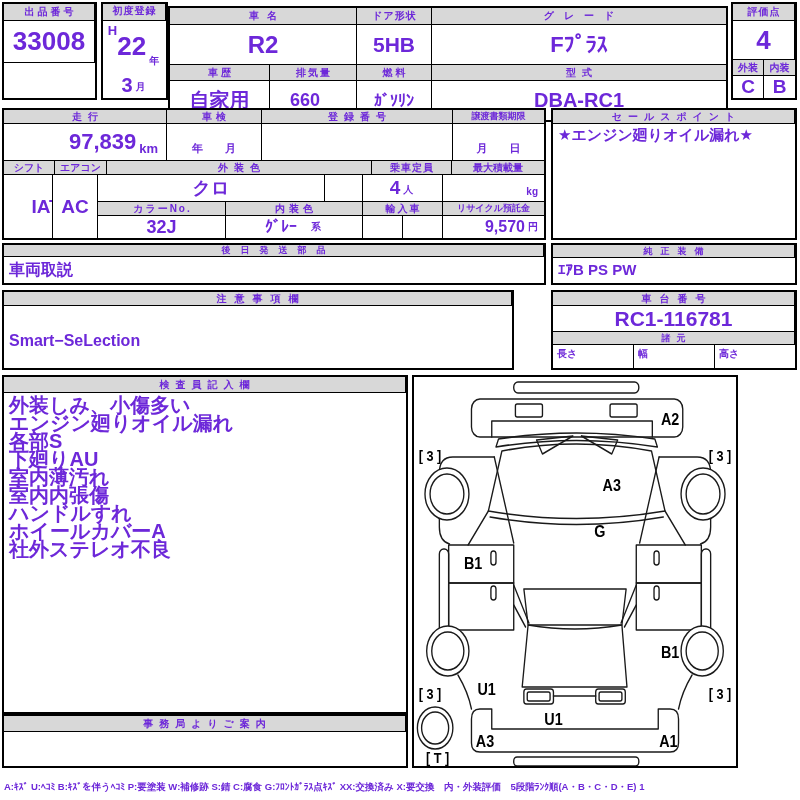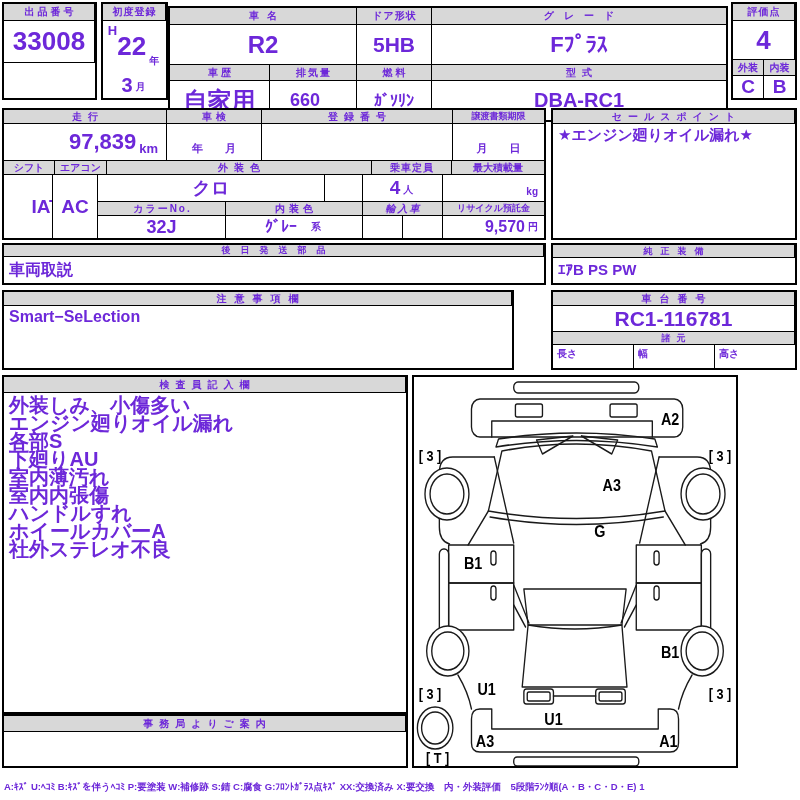--- a/index.html
+++ b/index.html
@@ -35,21 +35,21 @@
     <div class="cell hdr bb" style="height:17px;">
         <span class="ls3">出品番号</span>
       </div>
     <div class="cell bb" style="height:42px;font-size:26px;">
         <span>33008</span>
       </div>
     <div style="flex:1;"></div>
   </div>
 
   <div class="box" style="left:101px;top:2px;width:67px;height:98px;">
-    <div class="cell hdr bb" style="height:17px;">
+    <div class="cell hdr bb" style="height:17px;font-family:Liberation Mono, monospace;">
         <span class="ls1">初度登録</span>
       </div>
     <div style="height:51px;display:flex;align-items:center;justify-content:center;">
       <span style="font-size:13px;align-self:flex-start;margin-top:2px;">H</span>
         <span style="font-size:26px;">22</span>
         <span class="unit">年</span>
     </div>
     <div style="flex:1;display:flex;align-items:center;justify-content:center;">
       <span style="font-size:20px;">3</span>
         <span class="unit">月</span>
@@ -87,21 +87,21 @@
           <span class="ls2">排気量</span>
         </div>
       <div class="cell hdr bb" style="width:75px;">
           <span class="ls3">燃料</span>
         </div>
       <div class="cell hdr bb" style="flex:1;">
           <span class="ls6">型式</span>
         </div>
     </div>
     <div class="row" style="flex:1;">
-      <div class="cell" style="width:100px;font-size:24px;">
+      <div class="cell" style="width:100px;font-size:20px;">
           <span>自家用</span>
         </div>
       <div class="cell" style="width:87px;">
           <span style="font-size:18px;">660</span>
           <span class="unit">cc</span>
         </div>
       <div class="cell" style="width:75px;font-size:16px;">
           <span>ｶﾞｿﾘﾝ</span>
         </div>
       <div class="cell" style="flex:1;font-size:20px;">
@@ -204,21 +204,21 @@
               <span class="unit">kg</span>
             </div>
         </div>
         <div class="row" style="height:14px;">
           <div class="cell hdr bb" style="width:128px;">
               <span class="ls2">カラーNo.</span>
             </div>
           <div class="cell hdr bb" style="width:137px;">
               <span class="ls4">内装色</span>
             </div>
-          <div class="cell hdr bb" style="width:80px;font-style:italic;">
+          <div class="cell hdr bb" style="width:80px;">
               <span class="ls2">輸入車</span>
             </div>
           <div class="cell hdr bb" style="flex:1;font-size:9px;">
               <span>リサイクル預託金</span>
             </div>
         </div>
         <div class="row" style="flex:1;">
           <div class="cell" style="width:128px;font-size:18px;">
               <span>32J</span>
             </div>
@@ -252,21 +252,21 @@
       </div>
     <div class="content" style="font-size:16px;padding-top:3px;"><span>車両取説</span></div>
   </div>
   <div class="box" style="left:551px;top:243px;width:246px;height:42px;">
     <div class="cell hdr bb" style="height:13px;font-size:9px;">
         <span class="ls8">純正装備</span>
       </div>
     <div class="content" style="font-size:15px;padding-top:3px;"><span>ｴｱB PS PW</span></div>
   </div>
 
-  <div class="box" style="left:2px;top:290px;width:512px;height:80px;">
+  <div class="box" style="left:2px;top:290px;width:512px;height:80px;gap:24px;">
     <div class="cell hdr bb" style="height:14px;">
         <span class="ls8">注意事項欄</span>
       </div>
     <div class="content" style="font-size:16px;"><span>Smart−SeLection</span></div>
   </div>
   <div class="box" style="left:551px;top:290px;width:246px;height:80px;">
     <div class="cell hdr bb" style="height:14px;">
         <span class="ls8">車台番号</span>
       </div>
     <div class="cell bb" style="height:26px;font-size:21px;">

